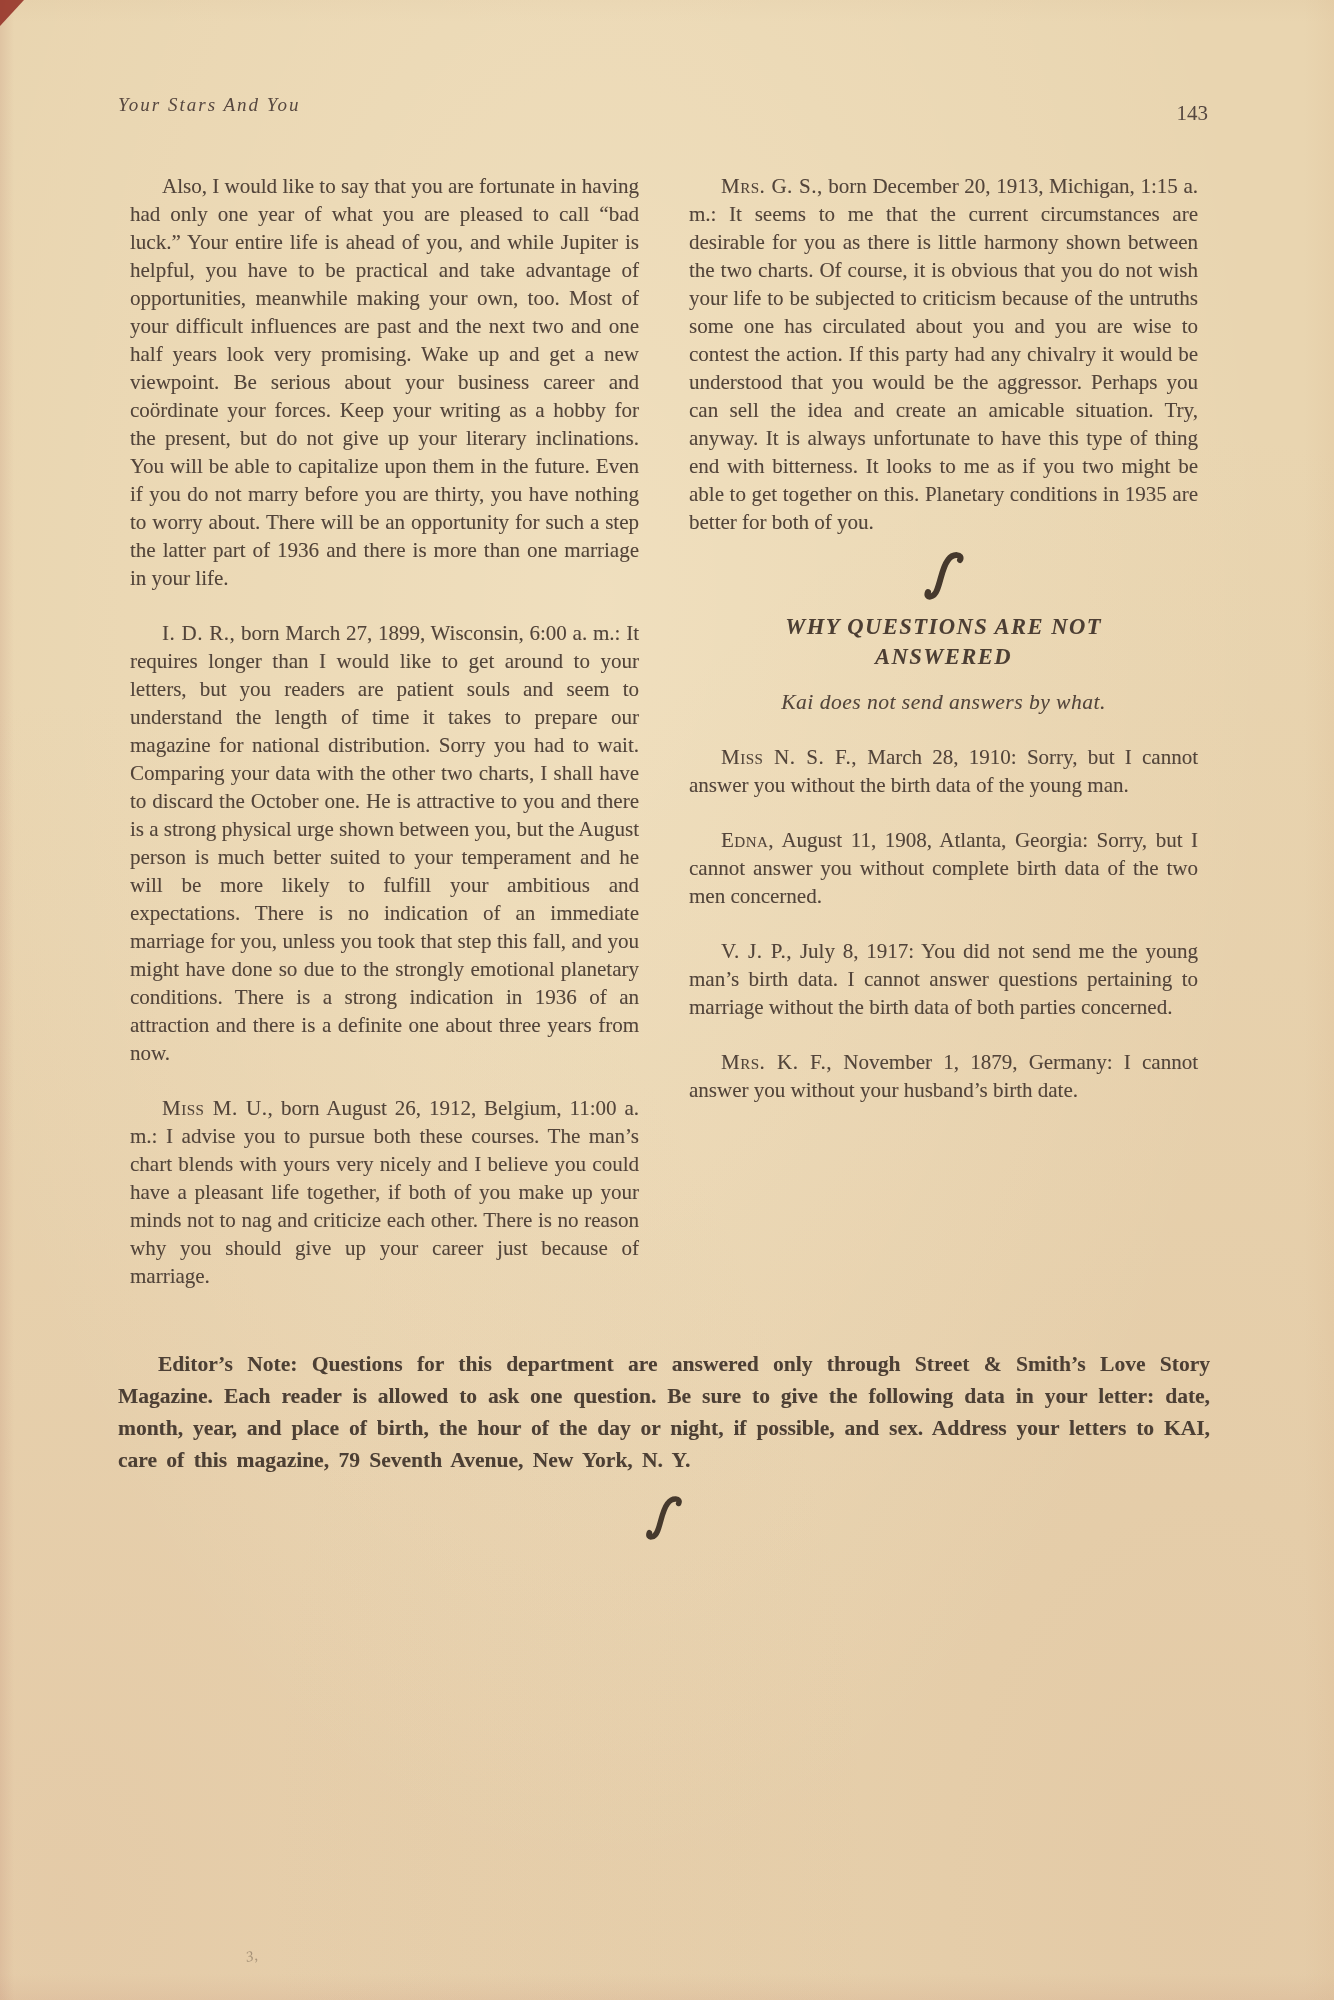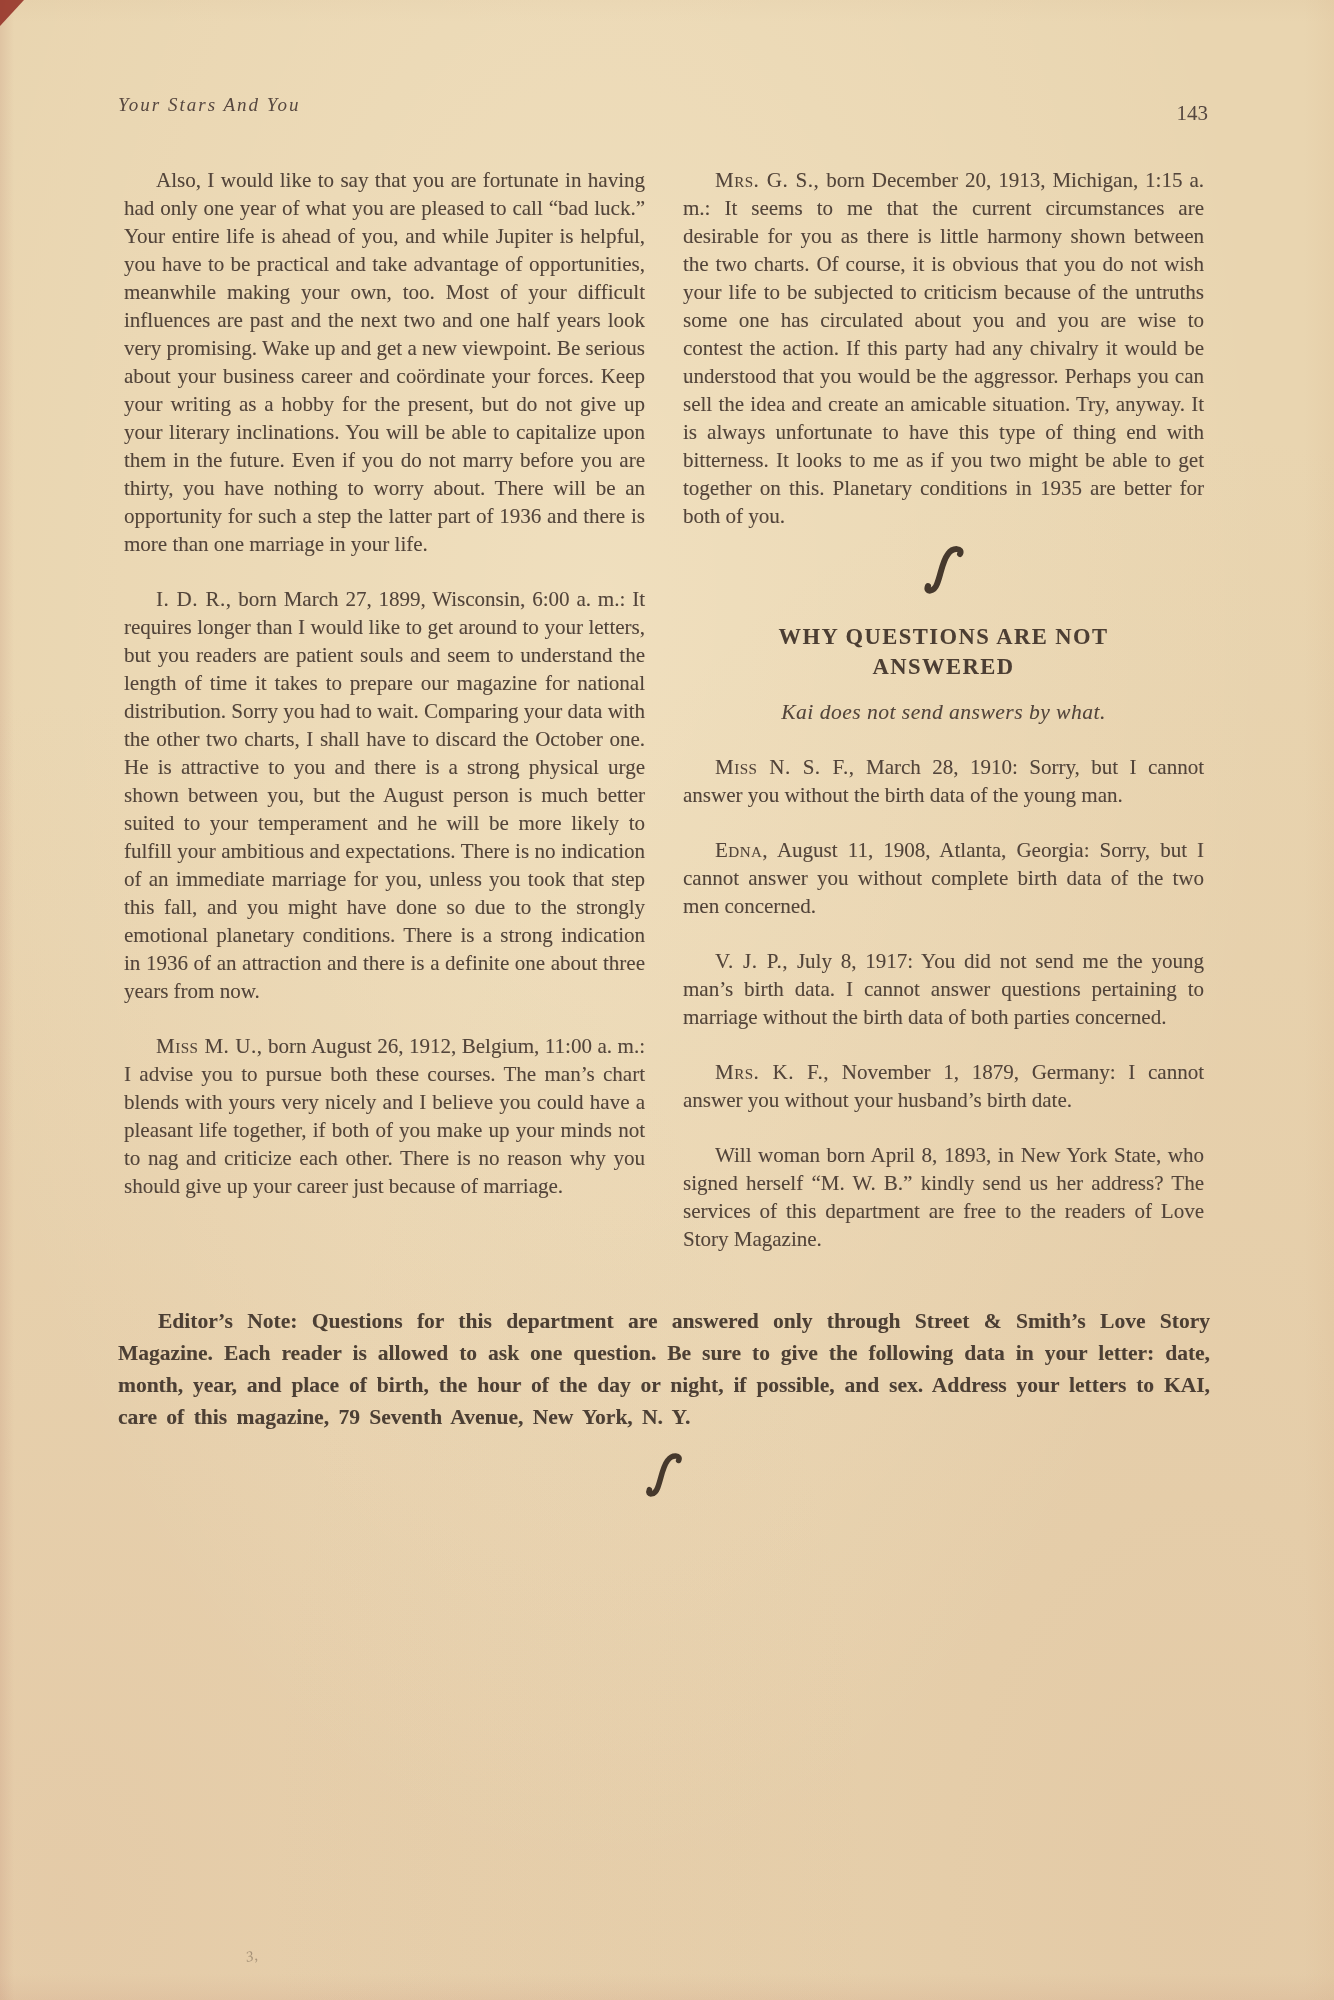--- a/index.html
+++ b/index.html
@@ -29,28 +29,28 @@
   .content{position:absolute;left:118px;top:0;width:1092px;}
   .page-header{position:relative;margin-top:94px;height:42px;}
   .title{
     text-align:left;font-style:italic;font-size:19px;letter-spacing:2px;
     color:#574840;
   }
   .pageno{position:absolute;right:2px;top:7px;font-size:21px;color:#554740;}
   .columns{display:flex;gap:26px;margin-top:24px;}
   .col{width:533px;font-size:21px;line-height:28px;text-align:justify;
        text-shadow:0.3px 0.3px 0 rgba(90,74,58,0.25);}
-  .col p{margin:6px;text-indent:32px;}
+  .col p{margin:12px;text-indent:32px;}
   .col p + p, .col .after-gap{margin-top:27px;}
   .lead{font-variant:small-caps;letter-spacing:0.5px;}
   .divider-swash{display:block;width:46px;height:50px;margin:16px auto 0;}
   .why-heading{
-    margin:26px auto 0;max-width:348px;
+    margin:10px auto 0;max-width:348px;
     font-size:22.5px;font-weight:bold;letter-spacing:1.5px;line-height:30px;
-    text-align:center;text-indent:0;color:#4c3e33;
+    text-align:center;text-indent:0;color:#4c3e33;font-style:italic;
   }
   .section-subtitle{
     margin-top:16px;text-align:center;font-style:italic;font-size:21.5px;
     letter-spacing:0.5px;color:#53453b;
   }
   .section-paras p:first-child{margin-top:27px;}
   .editors-note{
     margin-top:46px;
     font-weight:bold;font-size:21.5px;line-height:32px;
     text-align:justify;text-indent:40px;word-spacing:4px;
@@ -95,21 +95,20 @@
         </span>
 
         <h2 class="why-heading">WHY QUESTIONS ARE NOT ANSWERED</h2>
         <div class="section-subtitle">Kai does not send answers by what.</div>
 
         <div class="section-paras">
           <p><span class="lead">Miss N. S. F.,</span><span> March 28, 1910:  Sorry, but I cannot answer you without the birth data of the young man.</span></p>
           <p><span class="lead">Edna,</span><span> August 11, 1908, Atlanta, Georgia: Sorry, but I cannot answer you without complete birth data of the two men concerned.</span></p>
           <p><span class="lead">V. J. P.,</span><span> July 8, 1917:  You did not send me the young man’s birth data. I cannot answer questions pertaining to marriage without the birth data of both parties concerned.</span></p>
           <p><span class="lead">Mrs. K. F.,</span><span> November 1, 1879, Germany: I cannot answer you without your husband’s birth date.</span></p>
-          <p><span class="lead"></span><span>Will woman born April 8, 1893, in New York State, who signed herself “M. W. B.” kindly send us her address? The services of this department are free to the readers of Love Story Magazine.</span></p>
         </div>
       </div>
 
     </div>
 
     <div class="editors-note"><span>Editor’s Note:</span><span> Questions for this department are answered only through Street &amp; Smith’s Love Story Magazine. Each reader is allowed to ask one question. Be sure to give the following data in your letter: date, month, year, and place of birth, the hour of the day or night, if possible, and sex. Address your letters to KAI, care of this magazine, 79 Seventh Avenue, New York, N. Y.</span></div>
 
     <span class="end-swash">
       <svg class="swash" viewBox="0 0 46 50" width="42" height="46" aria-hidden="true">
         <path d="M39 8 C42 2 32 1 27 8 C21 16 20 28 16 38 C13 46 4 47 7 40" stroke-width="6"></path>

